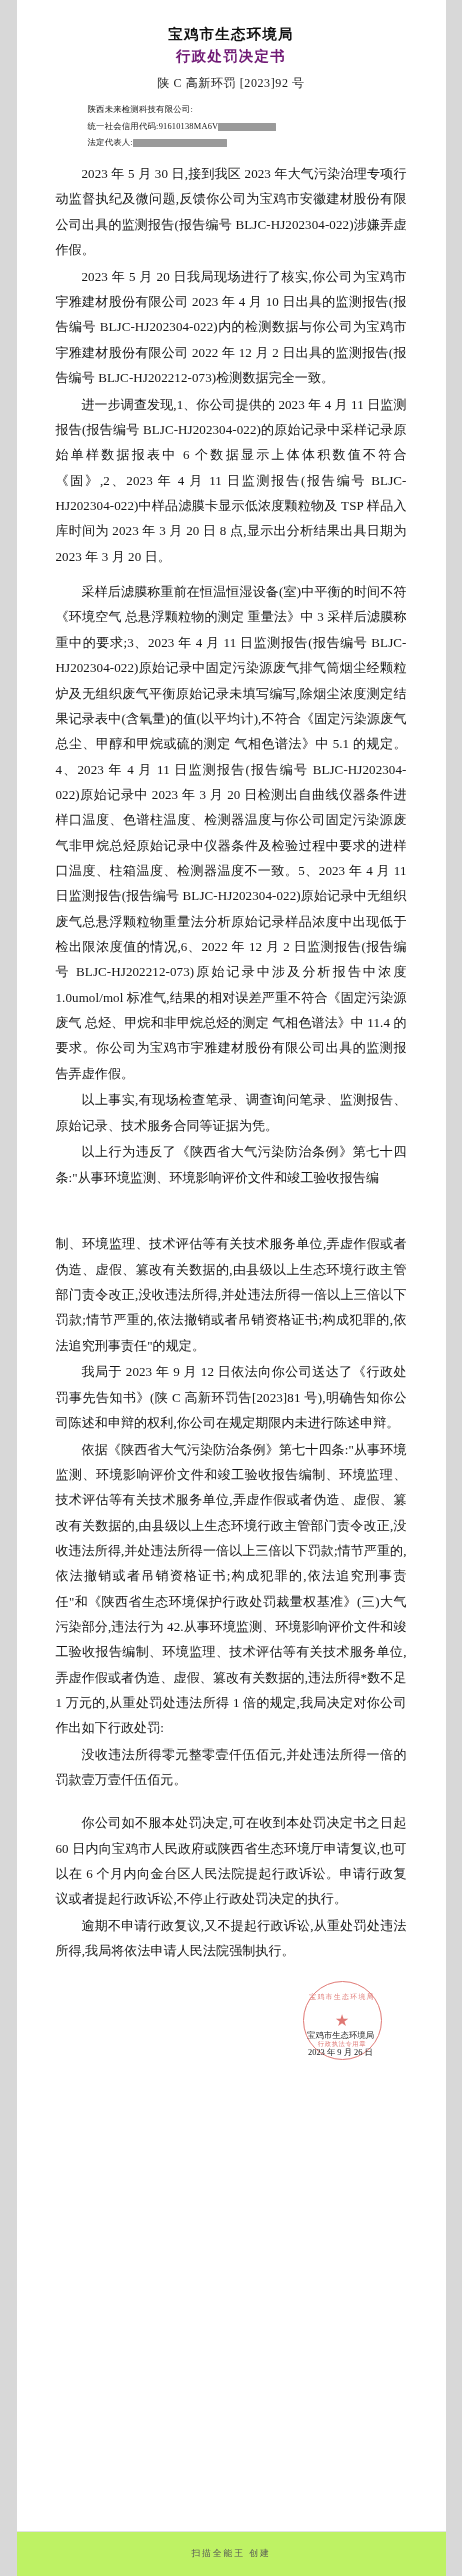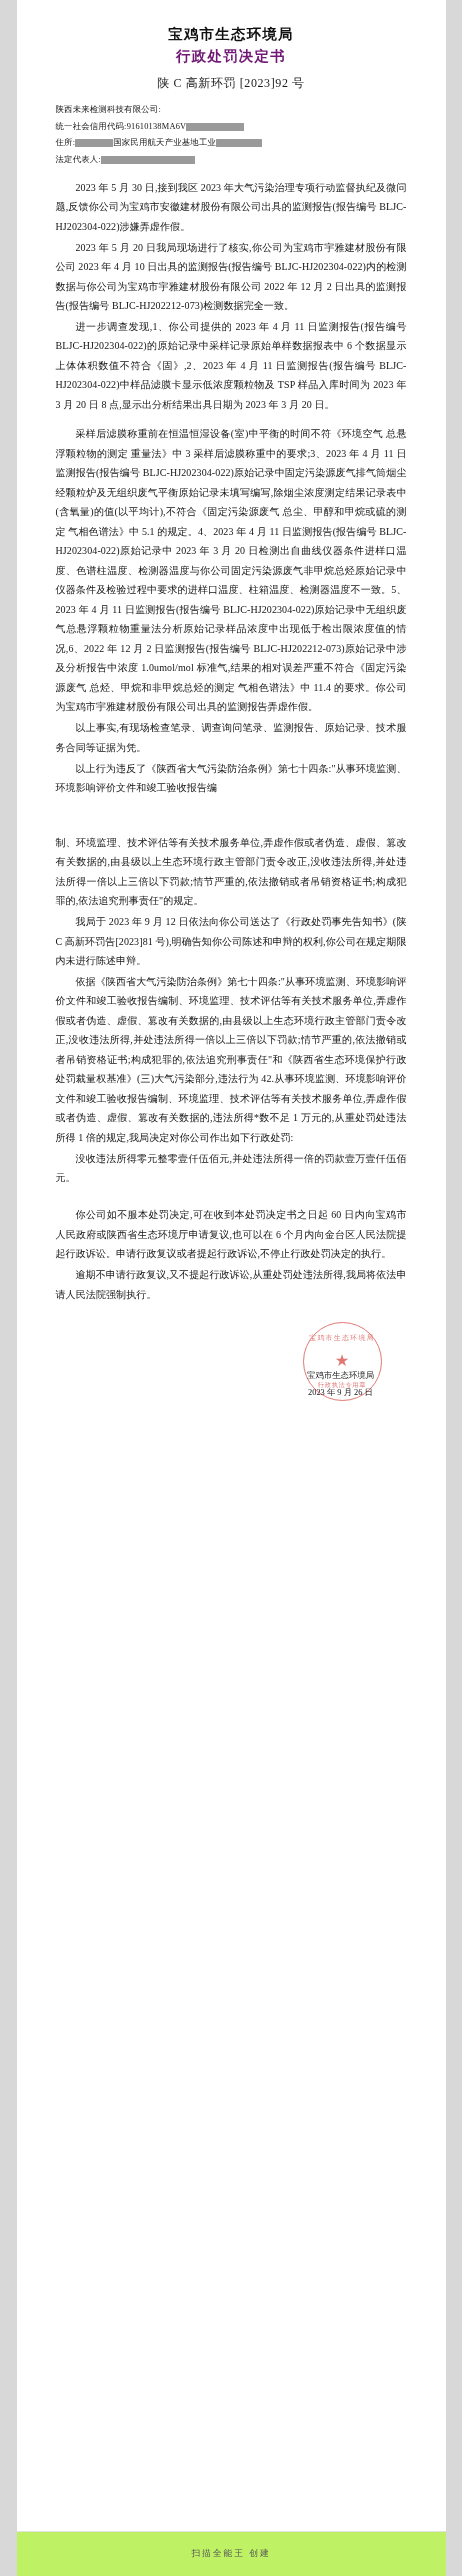--- a/index.html
+++ b/index.html
@@ -47,44 +47,45 @@
     color: #1a1a1a;
     letter-spacing: 0.6px;
     margin: 3.8px 0 10px 0;
   }
   .field-line {
     font-size: 8.4px;
     line-height: 2.0;
     color: #141414;
     letter-spacing: 0.2px;
     white-space: nowrap;
+    margin-left: 32px;
   }
   .redact {
     display: inline-block;
     background: #9a9a9a;
     color: transparent;
     border-radius: 0.6px;
     vertical-align: middle;
     height: 8.1px;
   }
   .redact.w1 { width: 58px; }
   .redact.w2 { width: 46px; }
   .redact.w3 { width: 94px; }
   .redact.w4 { width: 38px; }
   p.body-par {
-    font-size: 10px;
+    font-size: 13px;
     line-height: 1.95;
     text-align: justify;
     text-justify: inter-ideograph;
     color: #141414;
     margin: 0 0 1.3px 0;
     text-indent: 2em;
     letter-spacing: 0.1px;
   }
-  p.body-par.no-indent { text-indent: 0; }
+  p.body-par.no-indent { text-indent: 0; margin-top: 6px; }
   .gap-sm { height: 8.8px; }
   .gap-md { height: 16.3px; }
   .gap-lg { height: 34px; }
   .seal-area {
     position: relative;
     height: 119px;
     margin-top: 6.3px;
   }
   .seal {
     position: absolute;
@@ -165,23 +166,20 @@
     <div class="doc-number">陕 C 高新环罚 [2023]92 号</div>
 
     <div class="field-line">
       <span>陕西未来检测科技有限公司:</span>
     </div>
 
     <div class="field-line">
       <span>统一社会信用代码:</span><span>91610138MA6V</span><span class="redact w1"></span>
     </div>
 
-    <div class="field-line">
-      <span>住所:</span><span class="redact w4"></span><span>国家民用航天产业基地工业</span><span class="redact w2"></span>
-    </div>
 
     <div class="field-line">
       <span>法定代表人:</span><span class="redact w3"></span>
     </div>
 
     <div class="gap-sm"></div>
 
     <p class="body-par">2023 年 5 月 30 日,接到我区 2023 年大气污染治理专项行动监督执纪及微问题,反馈你公司为宝鸡市安徽建材股份有限公司出具的监测报告(报告编号 BLJC-HJ202304-022)涉嫌弄虚作假。</p>
     <p class="body-par">2023 年 5 月 20 日我局现场进行了核实,你公司为宝鸡市宇雅建材股份有限公司 2023 年 4 月 10 日出具的监测报告(报告编号 BLJC-HJ202304-022)内的检测数据与你公司为宝鸡市宇雅建材股份有限公司 2022 年 12 月 2 日出具的监测报告(报告编号 BLJC-HJ202212-073)检测数据完全一致。</p>
     <p class="body-par">进一步调查发现,1、你公司提供的 2023 年 4 月 11 日监测报告(报告编号 BLJC-HJ202304-022)的原始记录中采样记录原始单样数据报表中 6 个数据显示上体体积数值不符合《固》,2、2023 年 4 月 11 日监测报告(报告编号 BLJC-HJ202304-022)中样品滤膜卡显示低浓度颗粒物及 TSP 样品入库时间为 2023 年 3 月 20 日 8 点,显示出分析结果出具日期为 2023 年 3 月 20 日。</p>

